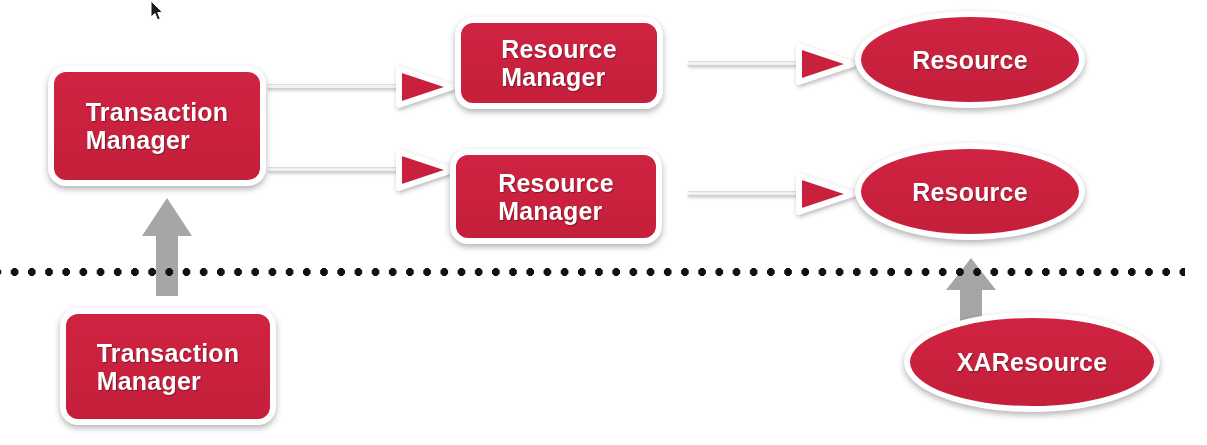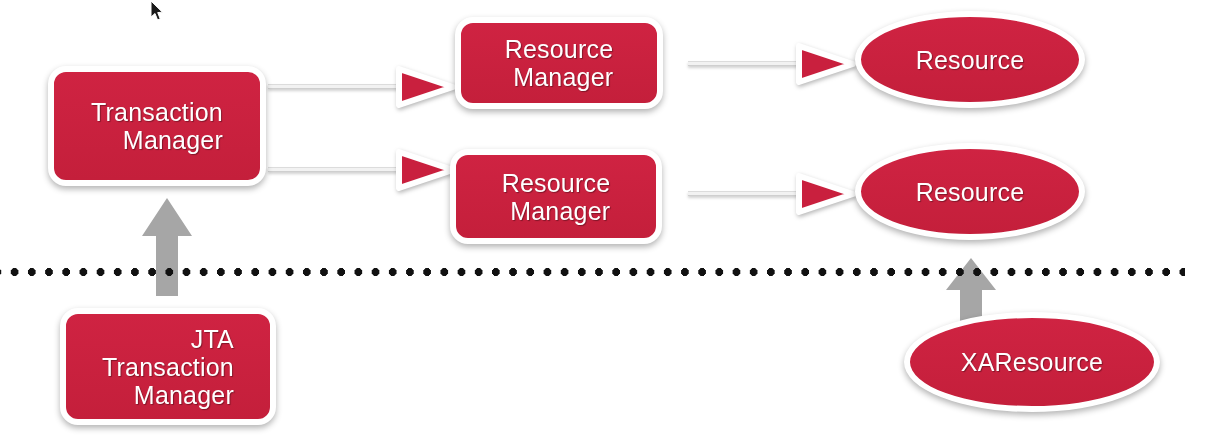--- a/index.html
+++ b/index.html
@@ -16,23 +16,23 @@
     font-family: "Liberation Sans", "DejaVu Sans", sans-serif;
   }
 
   
   .node {
     position: absolute;
     box-sizing: border-box;
     display: flex;
     align-items: center;
     justify-content: center;
-    text-align: right;
+    text-align: left;
     color: #ffffff;
-    font-weight: normal;
+    font-weight: bold;
     line-height: 1.12;
     letter-spacing: 0.2px;
     background: #c9203e;
     background-image: linear-gradient(180deg, #cf2342 0%, #c41f3b 100%);
     border: 6px solid #ffffff;
     box-shadow: 0 3px 6px rgba(0,0,0,0.30);
     text-shadow: 1px 1px 1px rgba(0,0,0,0.35);
     user-select: none;
   }
   .node.rect { border-radius: 18px; }
@@ -174,21 +174,20 @@
   </div>
 
   <div class="node ellipse" style="left:855px; top:143px; width:230px; height:97px; font-size:25px;">
     <div>
       <span class="label">Resource</span>
     </div>
   </div>
 
   <div class="node rect" style="left:60px; top:308px; width:216px; height:117px; font-size:25px;">
     <div>
-      <span class="label">JTA</span>
       <span class="label">Transaction</span>
       <span class="label">Manager</span>
     </div>
   </div>
 
   <div class="node ellipse" style="left:904px; top:312px; width:256px; height:100px; font-size:25px;">
     <div>
       <span class="label">XAResource</span>
     </div>
   </div>

